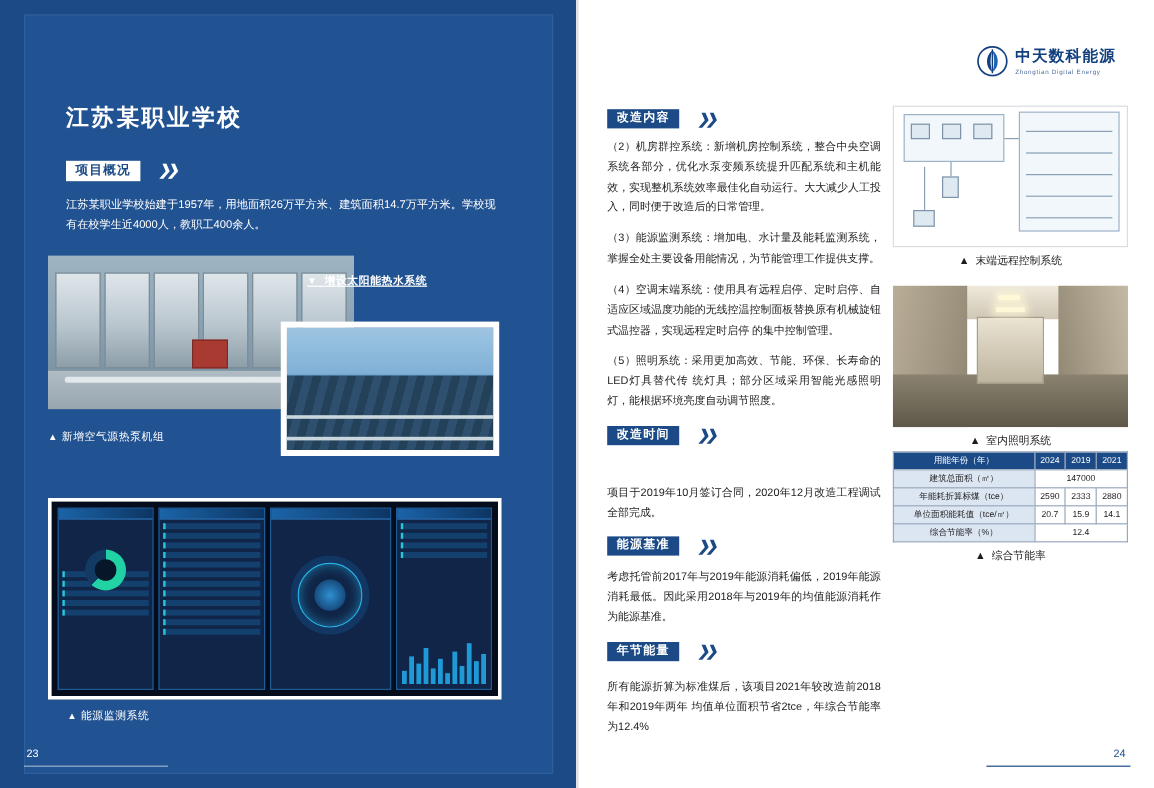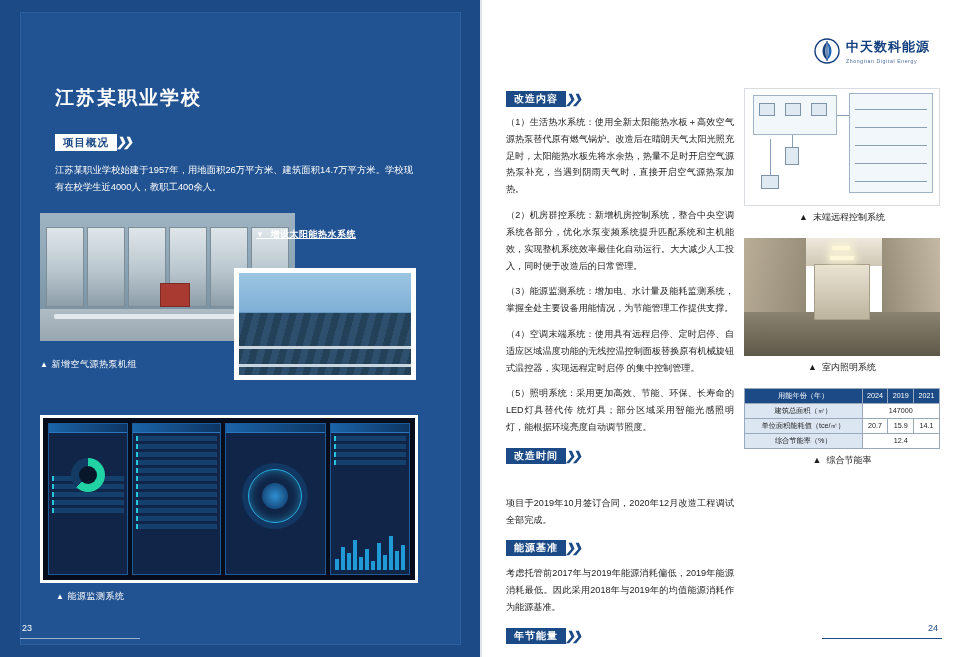--- a/index.html
+++ b/index.html
@@ -34,21 +34,21 @@
     position: absolute;
     left: 55px; top: 85px;
     font-size: 19px;
     color: #ffffff;
     letter-spacing: 2px;
     font-weight: bold;
   }
   .sec-label {
     display: inline-flex;
     align-items: center;
-    gap: 0;
+    gap: 16px;
   }
   .sec-label .chip {
     background: #ffffff;
     color: #1b4a86;
     font-size: 10.5px;
     font-weight: bold;
     padding: 3px 8px;
     letter-spacing: 1px;
     line-height: 1;
   }
@@ -430,21 +430,20 @@
       </div>
     </div>
 
     <div class="rcol-left">
 
       <div class="r-sec sec-label">
         <span class="chip">改造内容</span>
         <span class="arrows">❯❯</span>
       </div>
 
-      <div class="r-para">（1）生活热水系统：使用全新太阳能热水板＋高效空气源热泵替代原有燃气锅炉。改造后在晴朗天气太阳光照充足时，太阳能热水板先将水余热，热量不足时开启空气源热泵补充，当遇到阴雨天气时，直接开启空气源热泵加热。</div>
       <div class="r-para">（2）机房群控系统：新增机房控制系统，整合中央空调系统各部分，优化水泵变频系统提升匹配系统和主机能效，实现整机系统效率最佳化自动运行。大大减少人工投入，同时便于改造后的日常管理。</div>
       <div class="r-para">（3）能源监测系统：增加电、水计量及能耗监测系统，掌握全处主要设备用能情况，为节能管理工作提供支撑。</div>
       <div class="r-para">（4）空调末端系统：使用具有远程启停、定时启停、自适应区域温度功能的无线控温控制面板替换原有机械旋钮式温控器，实现远程定时启停 的集中控制管理。</div>
       <div class="r-para">（5）照明系统：采用更加高效、节能、环保、长寿命的LED灯具替代传 统灯具；部分区域采用智能光感照明灯，能根据环境亮度自动调节照度。</div>
 
       <div class="r-sec sec-label">
         <span class="chip">改造时间</span>
         <span class="arrows">❯❯</span>
       </div>
       <div class="r-para" style="margin-top:24px">项目于2019年10月签订合同，2020年12月改造工程调试全部完成。</div>
@@ -495,33 +494,39 @@
         <div class="cor-floor"></div>
         <div class="cor-end"></div>
         <div class="cor-lamp" style="left:88px; top:8px;"></div>
         <div class="cor-lamp" style="left:86px; top:18px; width:24px;"></div>
       </div>
       <div class="cap-dark">
         <span>▲</span>
         &nbsp;<span>室内照明系统</span>
       </div>
 
-      <table class="energy" style="margin-top:14px">
+      <table class="energy" style="margin-top:2px">
         <thead>
           <tr>
             <th>用能年份（年）</th>
             <th>2024</th>
             <th>2019</th>
             <th>2021</th>
           </tr>
         </thead>
         <tbody>
           <tr>
             <td class="lbl">建筑总面积（㎡）</td>
             <td colspan="3">147000</td>
+          </tr>
+          <tr>
+            <td class="lbl">年能耗折算标煤（tce）</td>
+            <td>2590</td>
+            <td>2333</td>
+            <td>2880</td>
           </tr>
           <tr>
             <td class="lbl">单位面积能耗值（tce/㎡）</td>
             <td>20.7</td>
             <td>15.9</td>
             <td>14.1</td>
           </tr>
           <tr>
             <td class="lbl">综合节能率（%）</td>
             <td colspan="3">12.4</td>

